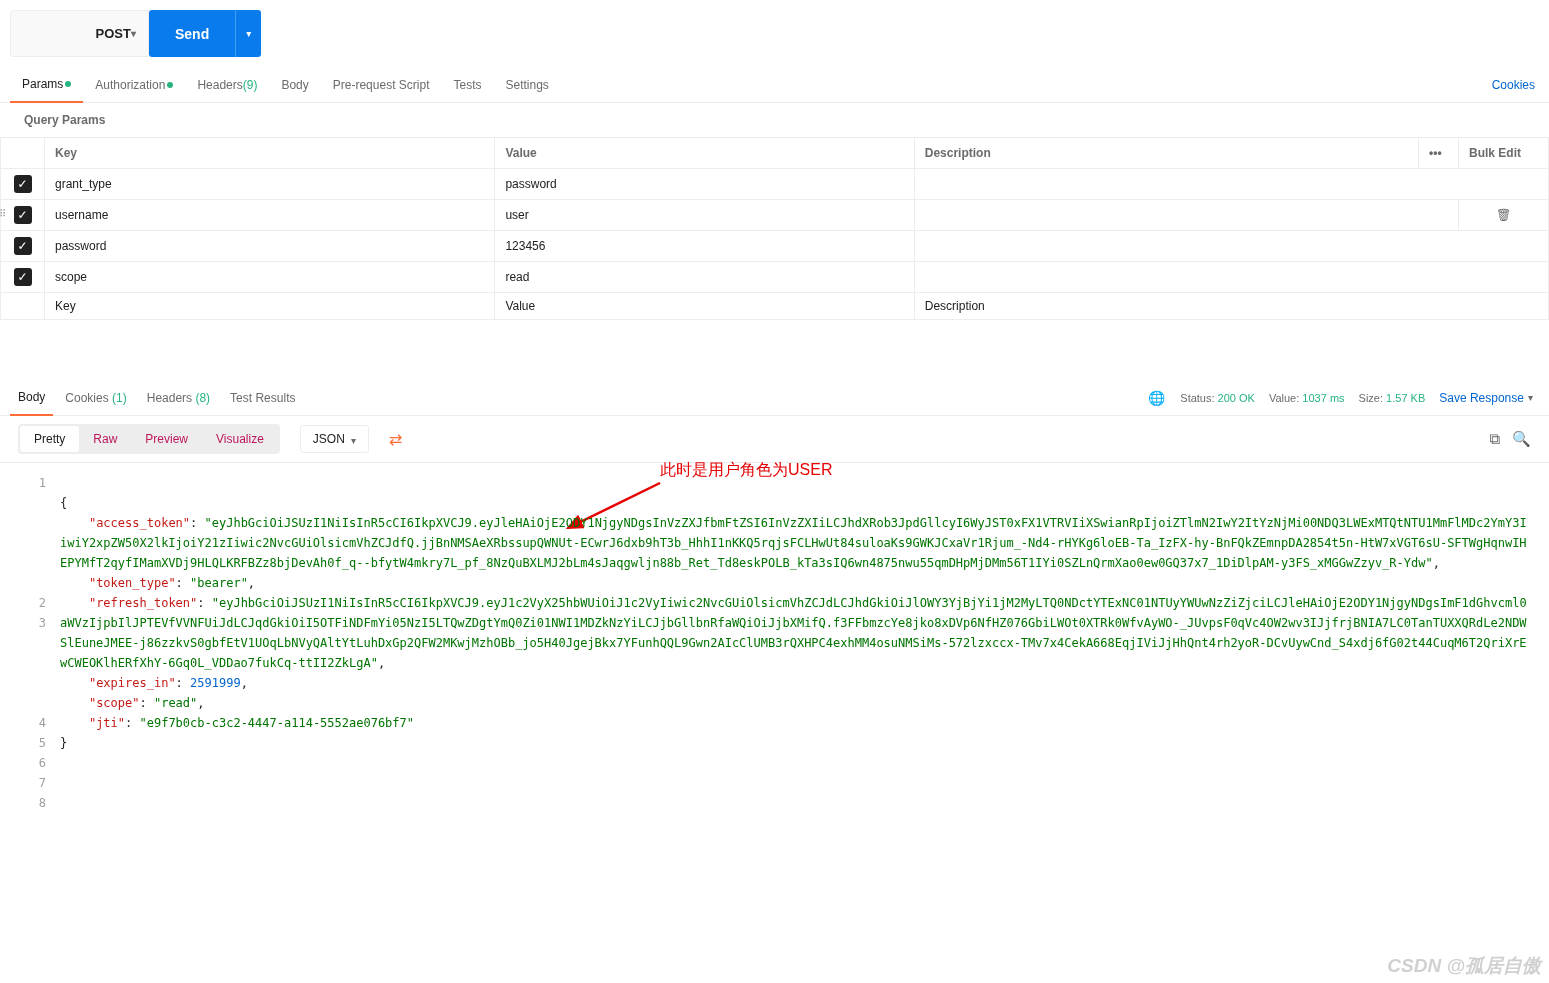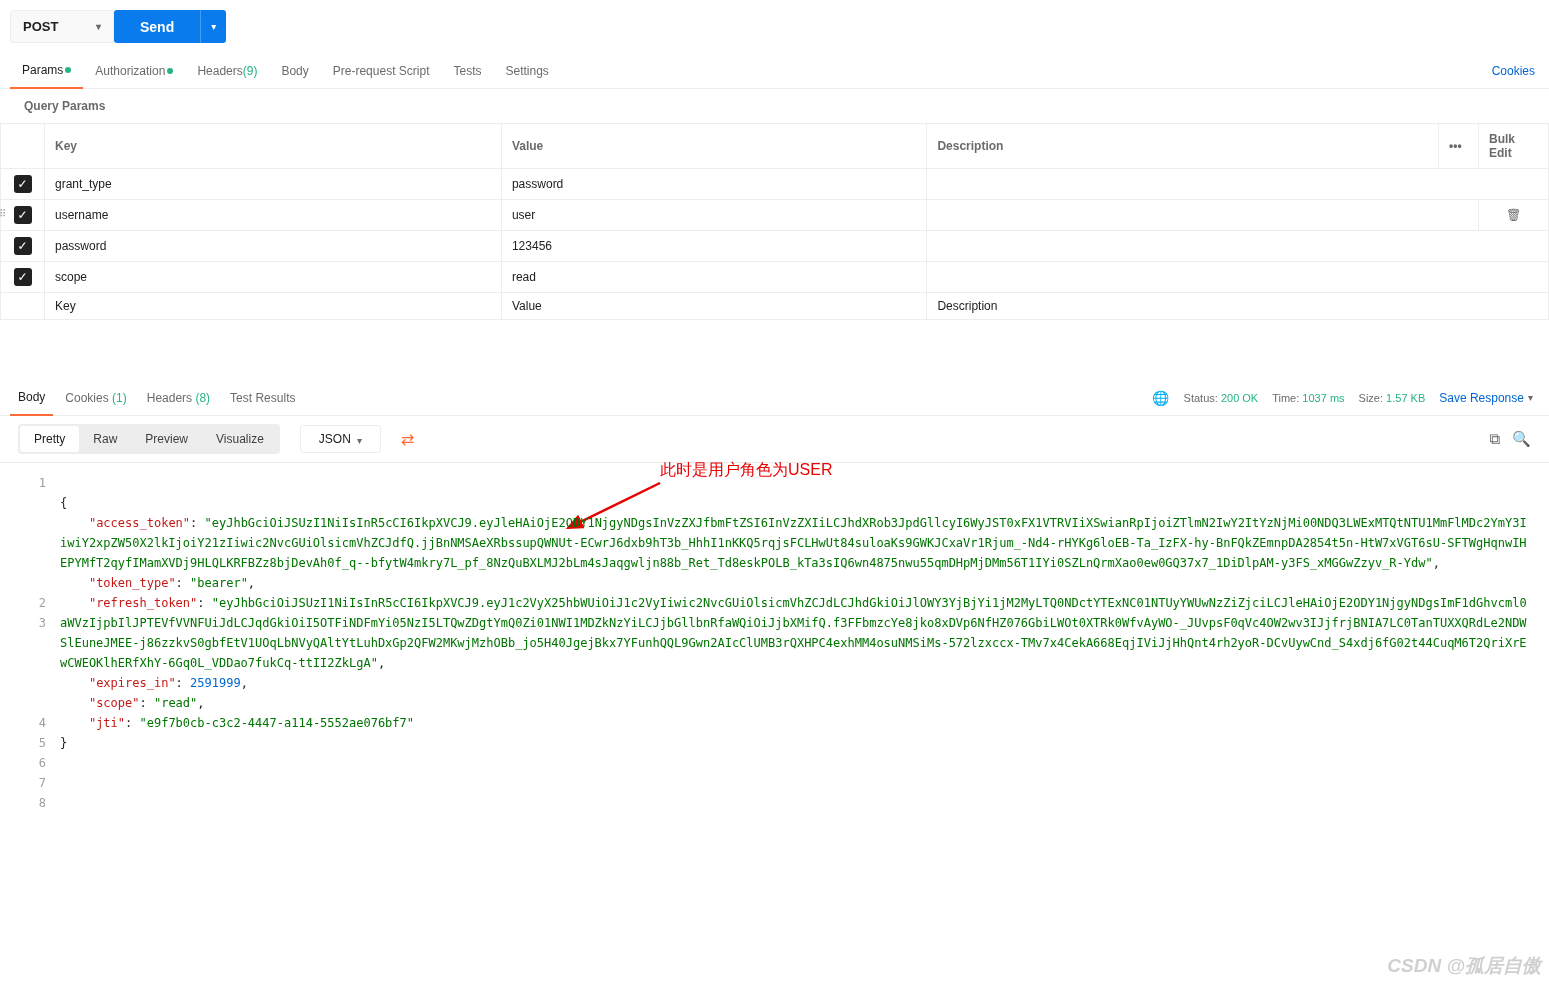--- a/index.html
+++ b/index.html
@@ -1,52 +1,52 @@
 <!DOCTYPE html>
 <html><head>
 <meta charset="utf-8">
 <style>
 * { box-sizing: border-box; margin: 0; padding: 0; }
 body { font-family: -apple-system, BlinkMacSystemFont, "Segoe UI", Arial, sans-serif; font-size: 12px; color: #212121; background: #fff; width: 1549px; }
 .request-bar { display: flex; padding: 10px; gap: 0; align-items: stretch; }
-.method-select { width: 104px; border: 1px solid #ededed; background: #f9f9f9; padding: 8px 12px; font-size: 13px; font-weight: 600; display: flex; align-items: center; justify-content: space-between; border-radius: 3px 0 0 3px; cursor: pointer; }
+.method-select { width: 139px; border: 1px solid #ededed; background: #f9f9f9; padding: 15px 12px; font-size: 13px; font-weight: 600; display: flex; align-items: center; justify-content: flex-end; border-radius: 3px 0 0 3px; cursor: pointer; }
 .url-input { flex: 1; border: 1px solid #ededed; border-left: none; padding: 8px 12px; font-size: 13px; color: #212121; background: #fff; border-radius: 0 3px 3px 0; }
 .send-group { display: flex; }
 .send-btn { background: #097BED; color: #fff; border: none; padding: 8px 26px; font-size: 14px; font-weight: 600; border-radius: 3px 0 0 3px; cursor: pointer; }
 .send-drop { background: #097BED; color: #fff; border: none; border-left: 1px solid rgba(255,255,255,0.25); padding: 8px 10px; border-radius: 0 3px 3px 0; cursor: pointer; display: flex; align-items: center; }
 .tabs { display: flex; padding: 0 10px; border-bottom: 1px solid #ededed; align-items: center; }
 .tab { padding: 10px 12px; font-size: 12px; color: #6b6b6b; cursor: pointer; display: flex; align-items: center; }
 .tab.active { color: #212121; border-bottom: 2px solid #FF6C37; margin-bottom: -1px; font-weight: 500; }
 .dot-green { width: 6px; height: 6px; background: #26B47F; border-radius: 50%; display: inline-block; margin-left: 2px; }
 .count { color: #26B47F; }
 .spacer { flex: 1; }
 .cookies-link { color: #0265D2; font-size: 12px; cursor: pointer; padding: 10px 4px; }
 .section-title { padding: 10px 24px; font-size: 12px; color: #6b6b6b; font-weight: 600; }
 .params-table { width: 100%; border-collapse: collapse; }
 .params-table th { text-align: left; padding: 8px 10px; font-size: 12px; font-weight: 600; color: #6b6b6b; border: 1px solid #ededed; background: #fff; }
 .params-table td { padding: 6px 10px; font-size: 12px; color: #212121; border: 1px solid #ededed; }
 .check-col { width: 44px; text-align: center; }
 .dots-col { width: 40px; text-align: center; color: #6b6b6b; }
-.action-col { width: 70px; text-align: center; }
+.action-col { width: 90px; text-align: center; }
 .checkbox { width: 18px; height: 18px; background: #212121; border-radius: 3px; display: inline-flex; align-items: center; justify-content: center; color: #fff; font-size: 12px; }
 .placeholder { color: #a0a0a0; }
 .row-handle { color: #a0a0a0; font-size: 10px; letter-spacing: -1px; }
 .trash-icon { color: #6b6b6b; cursor: pointer; }
 .divider-gap { height: 60px; }
 .response-tabs { display: flex; padding: 0 10px; border-bottom: 1px solid #ededed; align-items: center; gap: 4px; }
 .rtab { padding: 10px 8px; font-size: 12px; color: #6b6b6b; cursor: pointer; }
 .rtab.active { color: #212121; border-bottom: 2px solid #FF6C37; margin-bottom: -1px; font-weight: 500; }
 .meta { display: flex; align-items: center; gap: 14px; font-size: 11px; color: #6b6b6b; margin-left: auto; padding-right: 6px; }
 .meta .ok { color: #26B47F; }
 .save-resp { color: #0265D2; font-size: 12px; cursor: pointer; display: flex; align-items: center; gap: 4px; }
 .view-bar { display: flex; padding: 8px 18px; align-items: center; gap: 20px; border-bottom: 1px solid #ededed; }
 .view-group { display: flex; background: #ededed; border-radius: 4px; padding: 2px; }
-.view-btn { padding: 6px 14px; font-size: 12px; color: #404040; cursor: pointer; border-radius: 3px; }
+.view-btn { padding: 6px 14px; font-size: 12px; color: #be185d; cursor: pointer; border-radius: 3px; }
 .view-btn.active { background: #fff; color: #212121; font-weight: 500; }
-.format-sel { border: 1px solid #ededed; padding: 6px 18px; font-size: 12px; border-radius: 3px; cursor: pointer; display: flex; align-items: flex-end; gap: 6px; background: #fff; }
+.format-sel { border: 1px solid #ededed; padding: 6px 12px; font-size: 12px; border-radius: 3px; cursor: pointer; display: flex; align-items: flex-end; gap: 6px; background: #fff; }
 .wrap-icon { color: #FF6C37; font-size: 16px; cursor: pointer; }
 .view-right { margin-left: auto; display: flex; gap: 12px; color: #6b6b6b; font-size: 15px; }
 .code-area { display: flex; font-family: "Menlo","Consolas",monospace; font-size: 12px; padding: 10px 0; line-height: 20px; position: relative; }
 .gutter { width: 60px; text-align: right; padding-right: 14px; color: #a0a0a0; user-select: none; }
 .code { flex: 1; white-space: pre-wrap; word-break: break-all; padding-right: 20px; }
 .j-key { color: #C41A16; }
 .j-str { color: #007400; }
 .j-num { color: #0265D2; }
 .punc { color: #212121; }
 .annotation { position: absolute; left: 660px; top: 460px; color: #E60000; font-size: 16px; font-family: sans-serif; pointer-events: none; }
@@ -143,21 +143,21 @@
 <div class="divider-gap"></div>
 
 <div class="response-tabs">
   <div class="rtab active">Body</div>
   <div class="rtab"><span>Cookies</span> <span class="count">(1)</span></div>
   <div class="rtab"><span>Headers</span> <span class="count">(8)</span></div>
   <div class="rtab">Test Results</div>
   <div class="meta">
     <span class="globe-icon">🌐</span>
     <span><span>Status:</span> <span class="ok">200 OK</span></span>
-    <span><span>Time:</span> <span class="ok">1037 ms</span></span>
+    <span><span>Value:</span> <span class="ok">1037 ms</span></span>
     <span><span>Size:</span> <span class="ok">1.57 KB</span></span>
     <span class="save-resp">
         <span>Save Response</span> 
         <span class="chev">▾</span>
       </span>
   </div>
 </div>
 
 <div class="view-bar">
   <div class="view-group">

